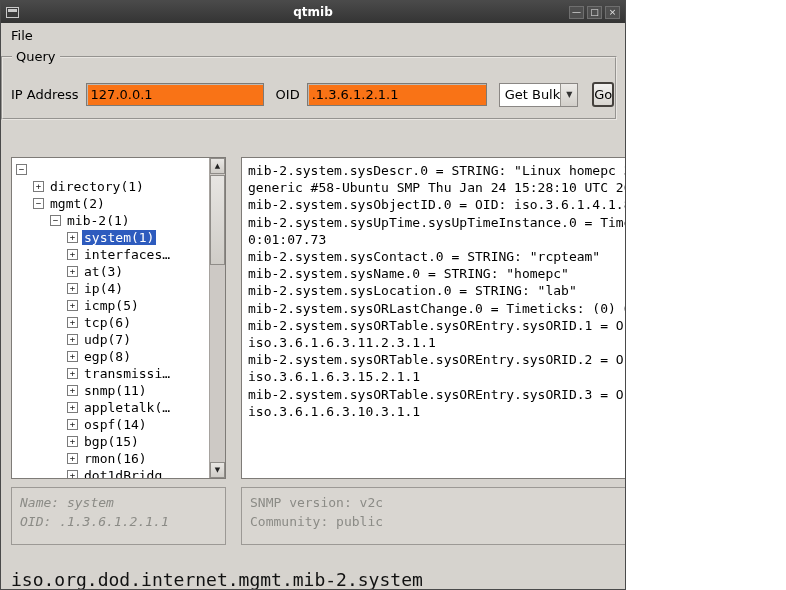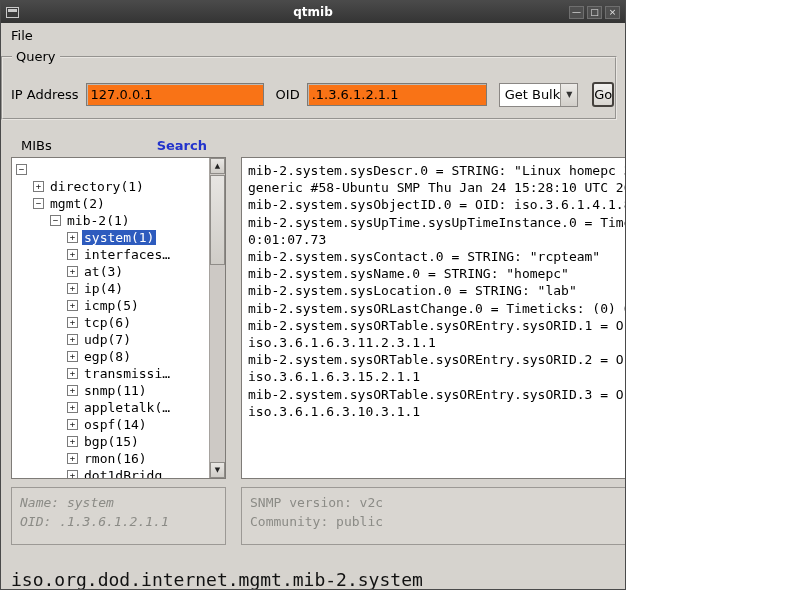--- a/index.html
+++ b/index.html
@@ -104,24 +104,20 @@
       <label class="q-label">OID</label>
       <input class="text-input oid" value=".1.3.6.1.2.1.1" style="">
       <div class="combo">
         <span class="combo-text">Get Bulk</span>
         <span class="combo-arrow">▼</span>
       </div>
       <button class="go-btn">Go</button>
     </div>
   </div>
 
-  <div class="panel-header left-header">
-    <span>MIBs</span>
-    <a class="link">Search</a>
-  </div>
 
 
   <div class="tree-panel">
     <div class="tree-rows">
         <div class="tree-row" style="padding-left: 4px;">
           <span class="expander">−</span>
         </div>
         <div class="tree-row" style="padding-left: 21px;">
           <span class="expander">+</span>
           <span class="tree-label">directory(1)</span>

